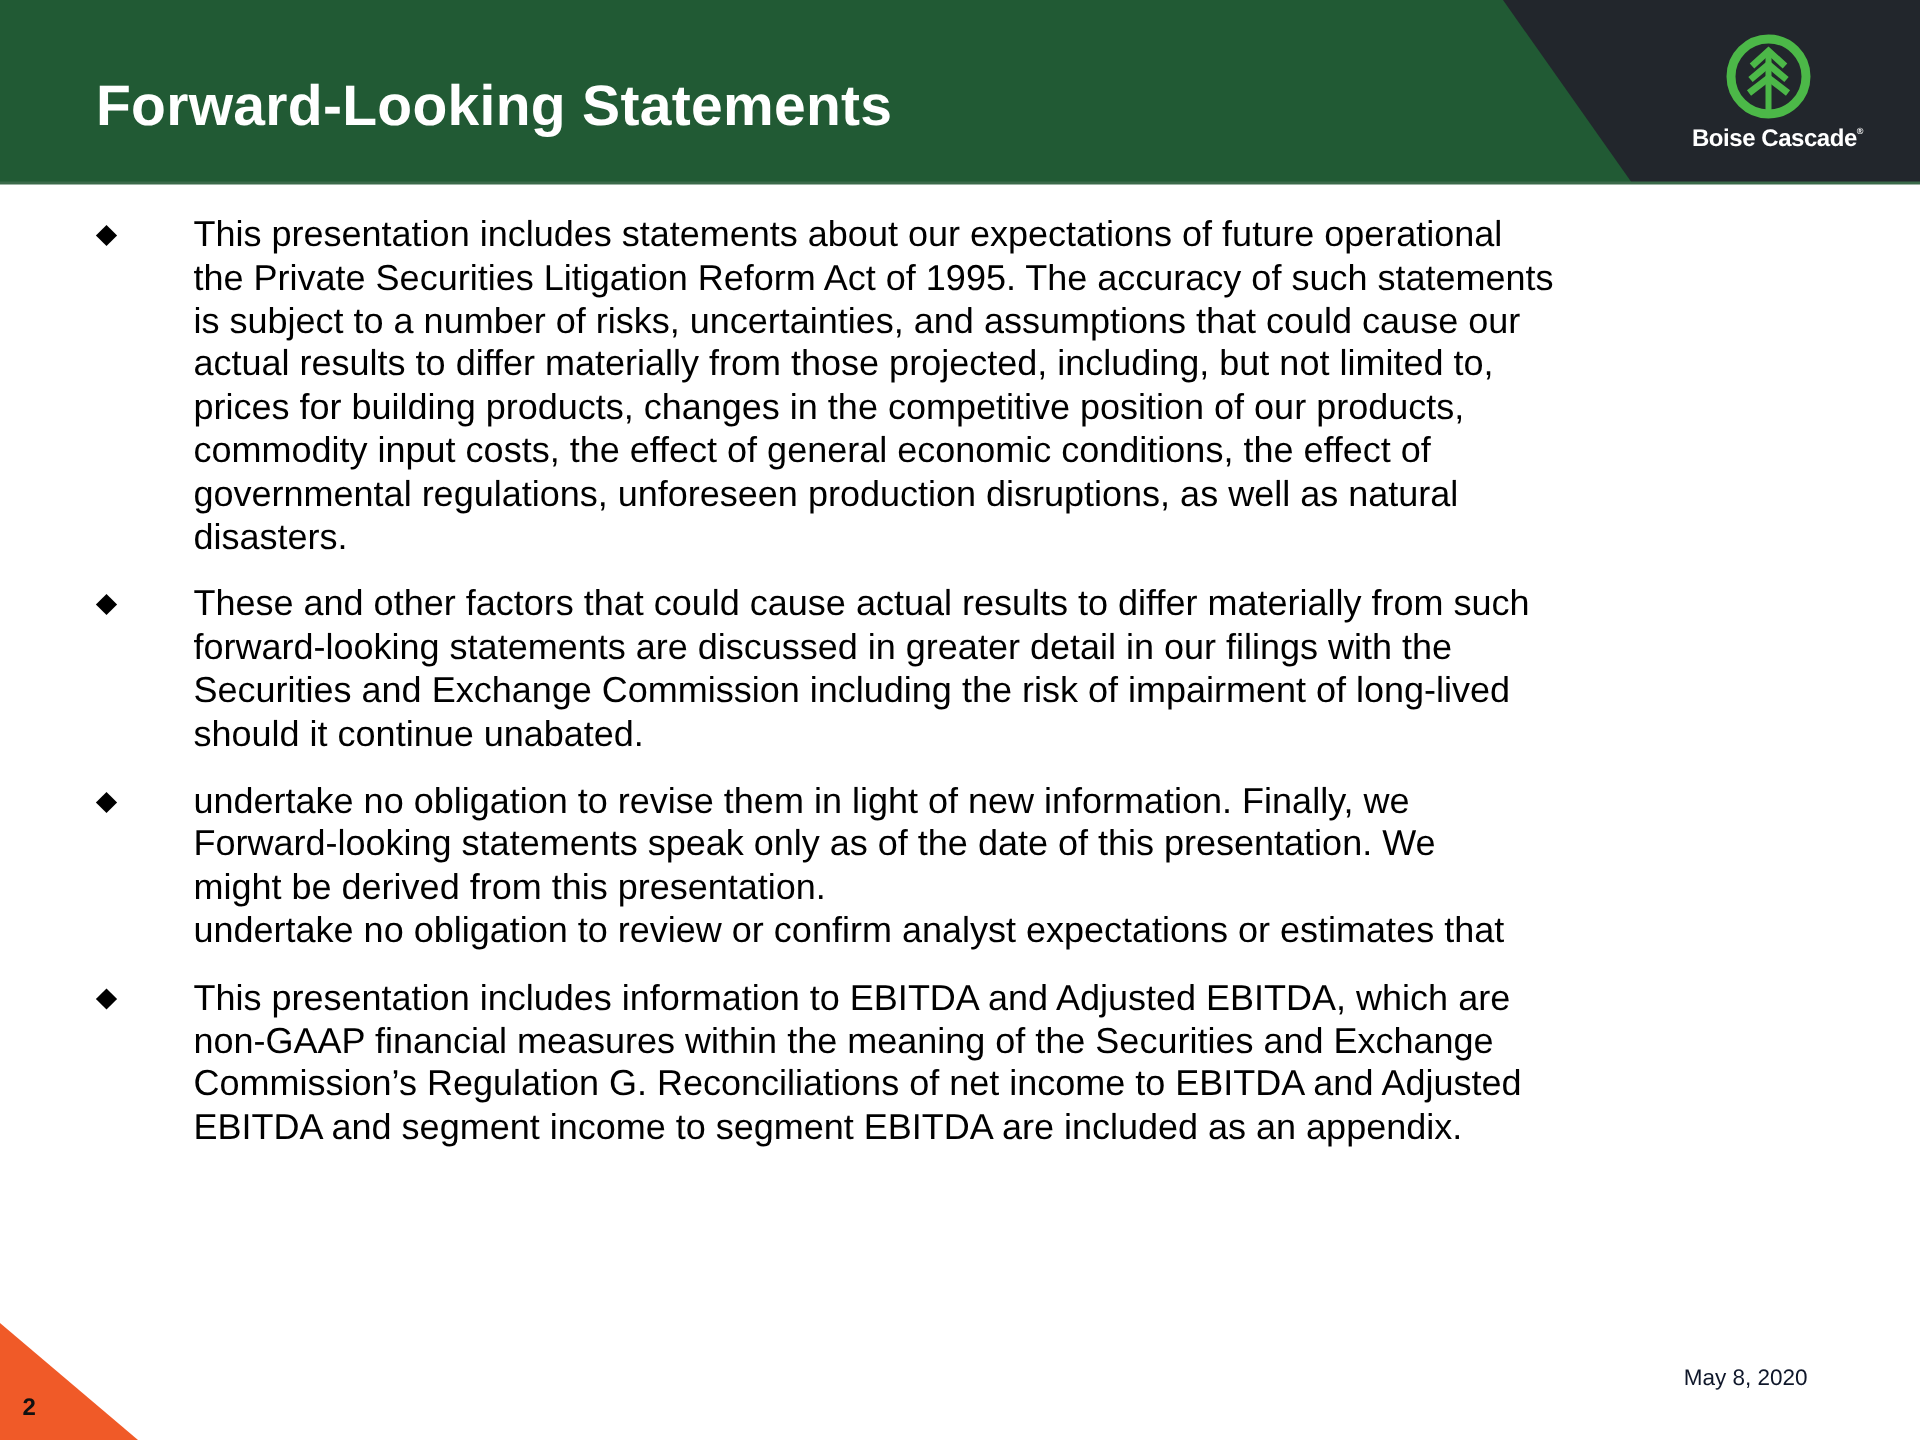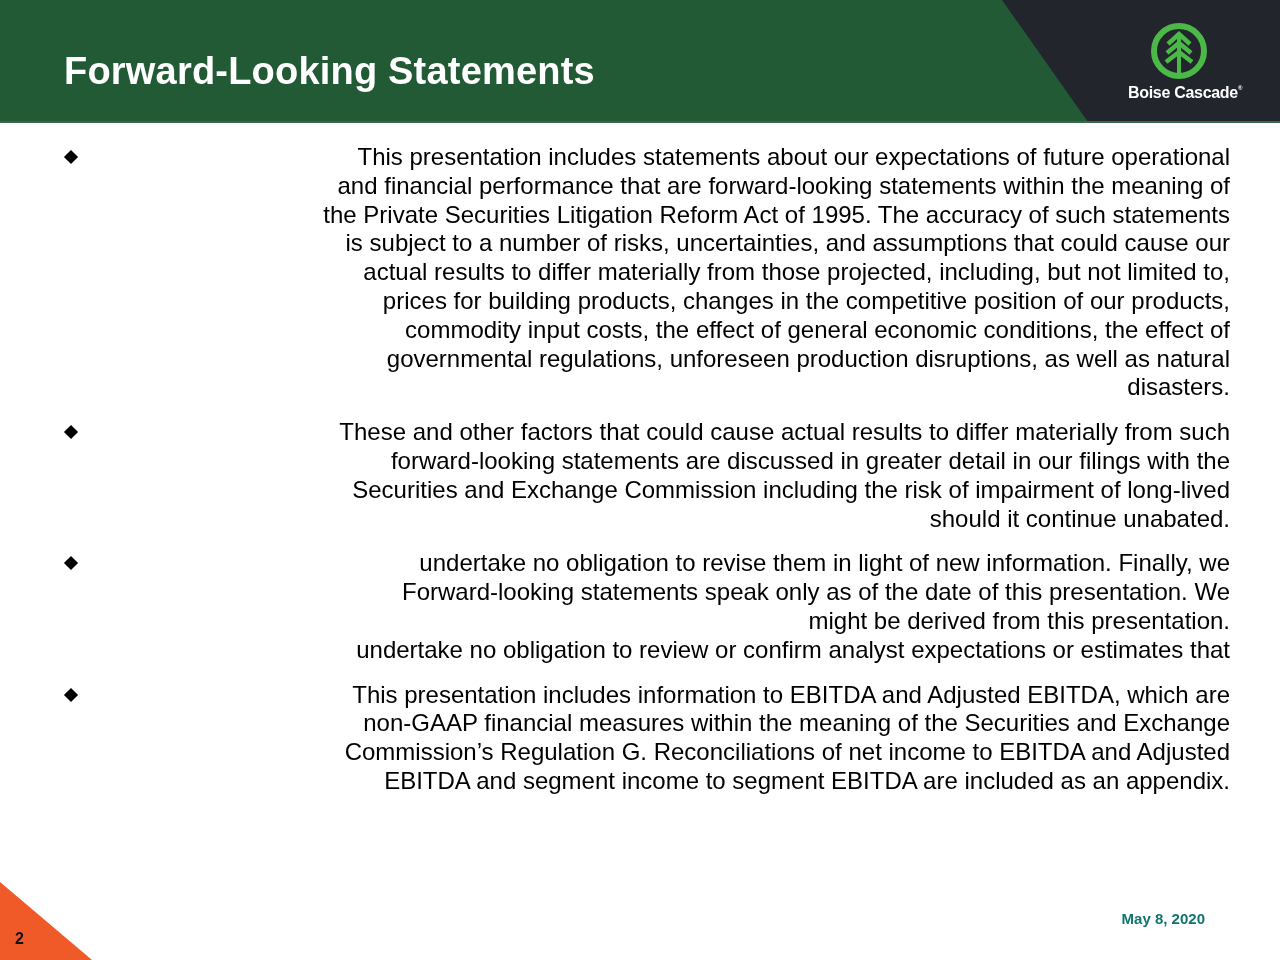--- a/index.html
+++ b/index.html
@@ -36,39 +36,39 @@
       position: absolute; left: 0; top: 62px; width: 150px; text-align: center;
       color: #ffffff; font-weight: bold; font-size: 16px; letter-spacing: -0.3px;
     }
     .logo-text sup { font-size: 6px; vertical-align: 8px; }
     .bullets {
       position: absolute; left: 60px; top: 143px; width: 1170px;
       margin: 0; padding: 0; list-style: none;
     }
     .bullet {
       position: relative; padding-left: 69px; margin-bottom: 16px;
-      color: #000000; font-size: 24px; line-height: 28.8px; text-align: right;
+      color: #000000; font-size: 24px; line-height: 28.8px;
     }
     .bullet-icon {
       position: absolute; left: 6px; top: 9px; width: 10px; height: 10px;
       background: #000; transform: rotate(45deg);
     }
     .line { display: block; white-space: nowrap; }
     .page-corner {
       position: absolute; left: 0; top: 882px; width: 92px; height: 78px;
       background: #f05a28;
       clip-path: polygon(0 0, 92px 78px, 0 78px);
     }
     .page-number {
       position: absolute; left: 15px; top: 930px;
       font-size: 16px; font-weight: bold; color: #111;
     }
     .date {
       position: absolute; right: 75px; top: 910px;
-      font-size: 15px; font-weight: bold; color: #0f766e;
+      font-size: 15px; font-weight: normal; color: #0f172a;
     }
   </style>
 </head>
 <body>
 
 <div class="header">
   <div class="header-dark"></div>
   <div class="header-line"></div>
   <div class="title">Forward-Looking Statements</div>
   <div class="logo">
@@ -80,21 +80,20 @@
       <polyline points="16,40 29,30 42,40" fill="none" stroke="#4cb848" stroke-width="4.5"></polyline>
     </svg>
     <div class="logo-text"><span>Boise Cascade</span><sup>®</sup></div>
   </div>
 </div>
 
 <ul class="bullets">
   <li class="bullet">
     <span class="bullet-icon"></span>
     <span class="line">This presentation includes statements about our expectations of future operational</span>
-    <span class="line">and financial performance that are forward-looking statements within the meaning of</span>
     <span class="line">the Private Securities Litigation Reform Act of 1995. The accuracy of such statements</span>
     <span class="line">is subject to a number of risks, uncertainties, and assumptions that could cause our</span>
     <span class="line">actual results to differ materially from those projected, including, but not limited to,</span>
     <span class="line">prices for building products, changes in the competitive position of our products,</span>
     <span class="line">commodity input costs, the effect of general economic conditions, the effect of</span>
     <span class="line">governmental regulations, unforeseen production disruptions, as well as natural</span>
     <span class="line">disasters.</span>
   </li>
   <li class="bullet">
     <span class="bullet-icon"></span>

